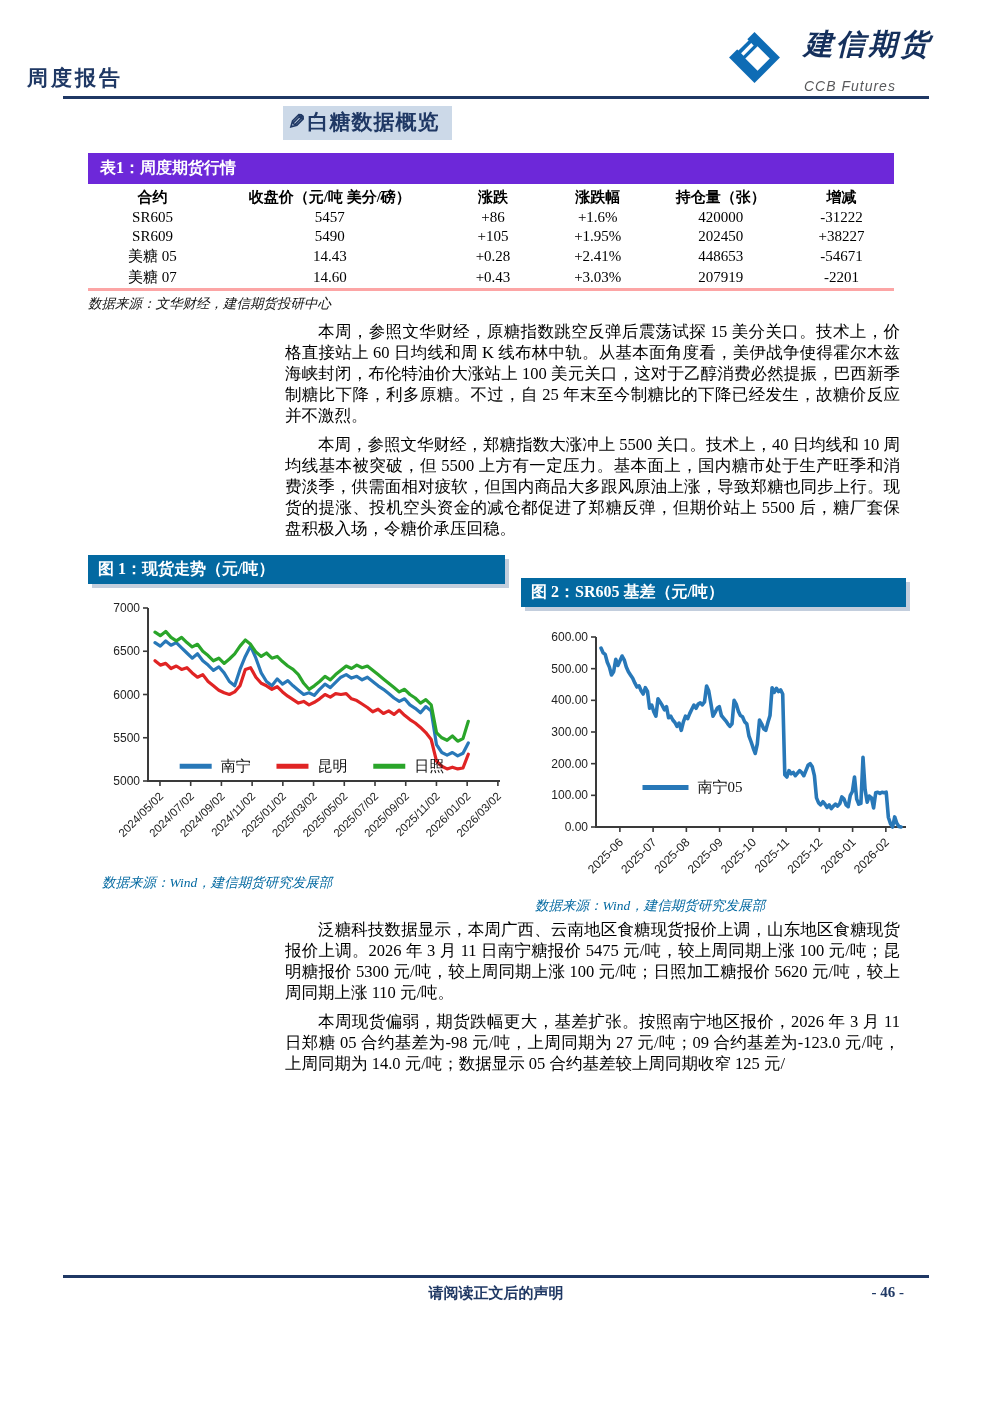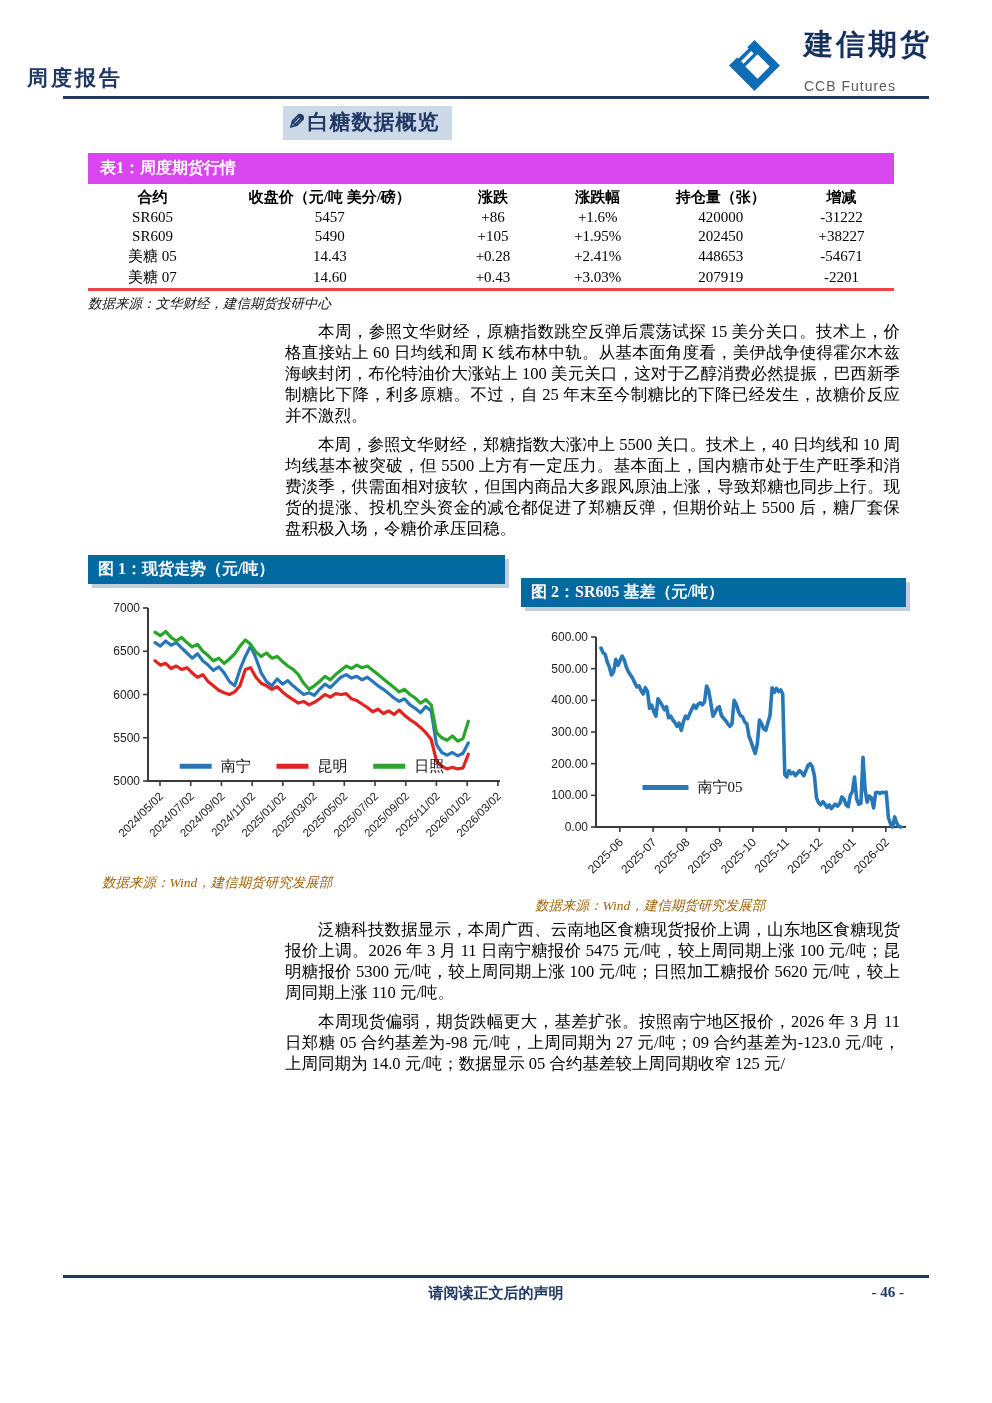--- a/index.html
+++ b/index.html
@@ -3,51 +3,51 @@
 <meta charset="utf-8">
 <style>
   html,body{margin:0;padding:0;background:#fff;}
   .page{position:relative;width:992px;height:1403px;background:#fff;overflow:hidden;
         font-family:"Liberation Serif","DejaVu Serif",serif;color:#000;}
 
   
   .hdr{display:flex;justify-content:space-between;align-items:flex-end;
        padding:30px 60px 0 27px;height:64px;}
   .report-type{color:#1f3864;font-weight:bold;font-size:21px;letter-spacing:3px;padding-bottom:2px;}
-  .logo{display:flex;align-items:flex-end;gap:21px;}
+  .logo{display:flex;align-items:flex-start;gap:21px;font-style:italic;}
   .logo-text{display:flex;flex-direction:column;}
   .logo-cn{font-size:29px;font-weight:bold;color:#15305c;letter-spacing:3px;line-height:1.05;}
   .logo-en{font-size:14px;color:#58595b;letter-spacing:1px;margin-top:19px;font-family:"Liberation Sans",sans-serif;}
   .hdr-rule{height:3px;background:#1f3864;margin:2px 63px 0 63px;}
 
   
   .section-title{width:fit-content;margin:7px 0 0 283px;background:#ccd9e8;color:#1f3864;
         font-weight:bold;font-size:21px;padding:2px 12px 4px 4px;letter-spacing:1px;}
   .pencil{display:inline-block;transform:scaleX(-1);font-size:21px;margin-right:2px;}
 
   
   .table-block{margin:13px 98px 0 88px;}
-  .tbl-title{background:#d946ef;color:#fff;font-weight:bold;font-size:16px;padding:5px 12px;}
-  table{width:100%;border-collapse:collapse;border-bottom:3px solid #ef4444;}
+  .tbl-title{background:#6d28d9;color:#fff;font-weight:bold;font-size:16px;padding:5px 12px;}
+  table{width:100%;border-collapse:collapse;border-bottom:3px solid #fca5a5;}
   th{font-size:15px;font-weight:bold;padding:4px 0 1px;text-align:center;}
   td{font-size:15px;padding:1px 0;text-align:center;}
   .tbl-source{font-style:italic;font-size:13.5px;margin-top:4px;color:#111;}
 
   
   .body-text{margin:8px 92px 0 285px;}
   .body-text p{margin:0 0 8px 0;font-size:16.5px;line-height:21px;text-align:justify;text-indent:2em;}
 
   
   .figs{display:flex;gap:16px;margin:16px 0 0 88px;}
   .fig{margin:0;}
   .fig-w1{width:417px;} .fig-w2{width:385px;margin-top:23px;}
   .fig-title{background:#0369a1;color:#fff;font-weight:bold;font-size:16px;padding:4px 10px;
              box-shadow:4px 4px 0 #c3cedd;}
   .fig svg{display:block;margin-top:10px;}
-  figcaption{font-style:italic;font-size:13.5px;margin:0 0 0 14px;color:#a16207;}
+  figcaption{font-style:italic;font-size:13.5px;margin:0 0 0 14px;color:#0369a1;}
 
   
   .ftr{position:absolute;left:63px;right:63px;top:1275px;}
   .ftr-rule{height:3px;background:#1f3864;}
   .ftr-line{position:relative;margin-top:6px;height:22px;}
   .ftr-center{position:absolute;left:0;right:0;text-align:center;color:#1f3864;font-weight:bold;font-size:15px;}
   .ftr-page{position:absolute;right:25px;color:#1f3864;font-weight:bold;font-size:15px;}
 </style>
 </head>
 <body>

